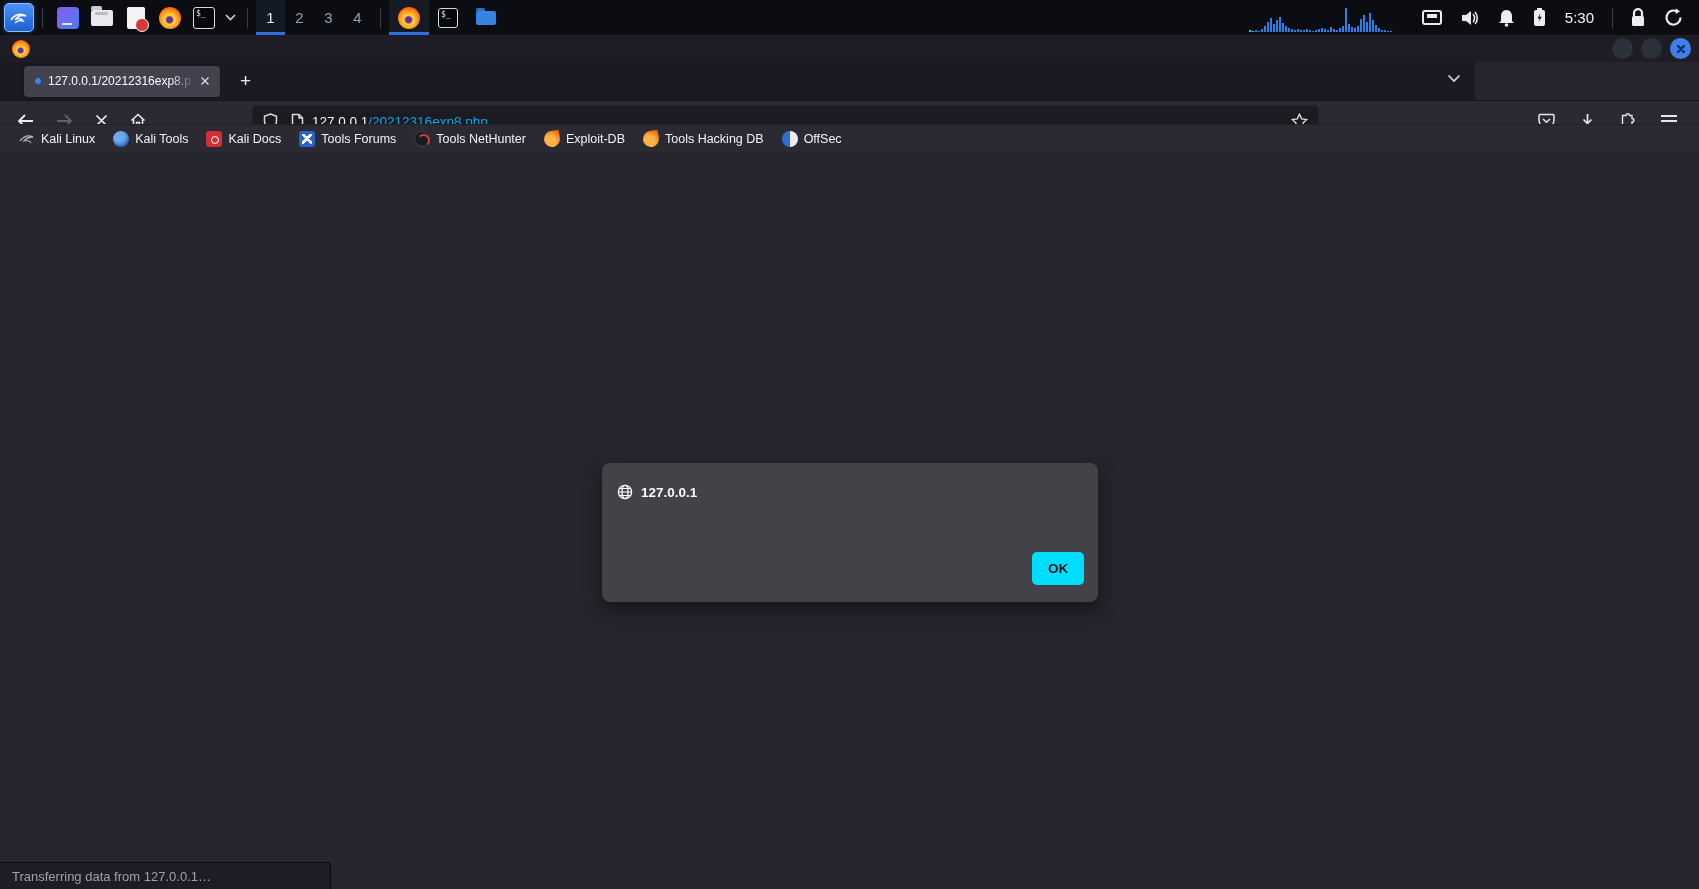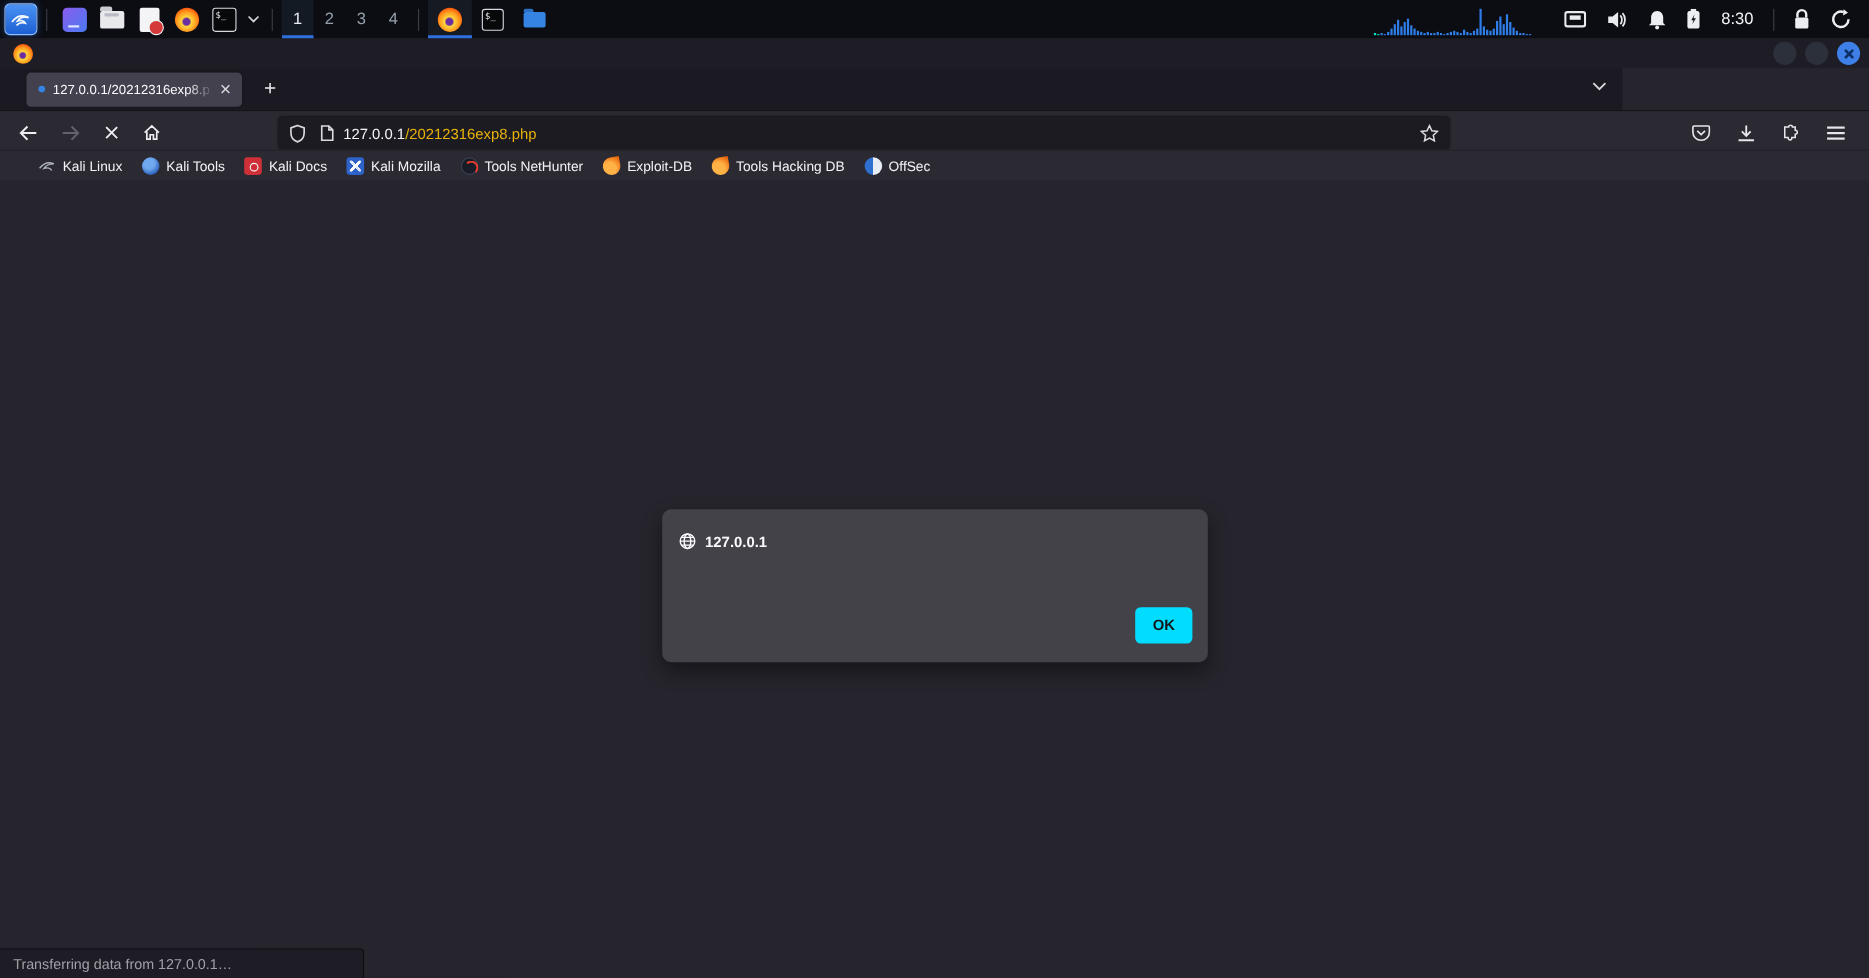--- a/index.html
+++ b/index.html
@@ -69,30 +69,30 @@
 
   
   .navbar { position:absolute; left:0; top:100px; width:1699px; height:40px; background:#2b2a33;
     border-top:1px solid #15141b; display:flex; align-items:center; }
   .nav-btn { margin:0 6px; padding:5px; display:flex; align-items:center; }
   .nav-btn:first-child { margin-left:12px; }
   .urlbar { position:absolute; left:253px; top:5px; width:1065px; height:30px; background:#1c1b22;
     border-radius:4px; display:flex; align-items:center; padding:0 10px; box-shadow:0 0 2px #00000088; }
   .url-text { font-size:13.5px; margin-left:8px; flex:1; white-space:nowrap; overflow:hidden; }
   .url-host { color:#f5f5f8; }
-  .url-path { color:#eab308;margin-top:44px; }
+  .url-path { color:#0ea5e9;margin-top:44px; }
   .nav-right { position:absolute; right:10px; top:0; height:40px; display:flex; align-items:center; }
   .nav-right .nav-btn { margin:0 7px; }
   .burger { width:16px; height:12px; border-top:2px solid #e6e6ec; border-bottom:2px solid #e6e6ec;
     position:relative; }
   .burger:after { content:""; position:absolute; left:0; top:3px; width:16px; height:2px; background:#e6e6ec; }
 
   
-  .bookmarks { position:absolute; left:0; top:136px; width:1699px; height:28px; background:#2b2a33;
-    border-top:1px solid #222129; display:flex; align-items:center; padding-left:28px; gap:4px; }
+  .bookmarks { position:absolute; left:0; top:124px; width:1699px; height:28px; background:#2b2a33;
+    border-top:1px solid #222129; display:flex; align-items:center; padding-left:12px; gap:4px; }
   .bm { display:flex; align-items:center; gap:6px; padding:3px 7px; border-radius:3px; }
   .bm-label { color:#f2f2f5; font-size:12.5px; white-space:nowrap; }
   .bm-ic { width:16px; height:16px; border-radius:3px; flex:none; position:relative; }
   .bm-kali { background:transparent; }
   .bm-tools { border-radius:50%; background:radial-gradient(circle at 40% 35%, #6fa8ef 0 35%, #2b5fb8 75%, #18335e 100%); }
   .bm-docs { background:#cf3038; }
   .bm-docs:after { content:""; position:absolute; left:5px; top:5px; width:6px; height:6px;
     border:1.5px solid #fff; border-radius:50%; }
   .bm-forums { background:#2d63c8; }
   .bm-forums:after { content:""; position:absolute; left:3px; top:3px; width:10px; height:10px;
@@ -238,21 +238,21 @@
         <circle cx="8.5" cy="16" r="1.8" fill="#eceef2"></circle>
       </svg>
     </div>
     <div class="tray-icon">
       <svg width="13" height="19" viewBox="0 0 13 19">
         <rect x="4" y="0" width="5" height="2" fill="#eceef2"></rect>
         <rect x="1" y="2" width="11" height="16" rx="2" fill="#eceef2"></rect>
         <path d="M7.5 5 L4.5 10.5 L6.5 10.5 L5.5 14 L8.8 8.7 L6.6 8.7 Z" fill="#14161c"></path>
       </svg>
     </div>
-    <div class="clock">8:30</div>
+    <div class="clock">5:30</div>
     <div class="panel-sep"></div>
     <div class="tray-icon">
       <svg width="16" height="19" viewBox="0 0 16 19">
         <path d="M4 8 L4 5 C4 2.8 5.8 1.2 8 1.2 C10.2 1.2 12 2.8 12 5 L12 8" fill="none" stroke="#eceef2" stroke-width="2.2"></path>
         <rect x="2" y="8" width="12" height="10" rx="1.5" fill="#eceef2"></rect>
       </svg>
     </div>
     <div class="tray-icon" style="margin-right:16px">
       <svg width="19" height="19" viewBox="0 0 19 19">
         <path d="M16.5 9.5 A7 7 0 1 1 12 3" fill="none" stroke="#eceef2" stroke-width="2.2"></path>
@@ -366,21 +366,21 @@
   <div class="bm">
     <span class="bm-ic bm-tools"></span>
     <span class="bm-label">Kali Tools</span>
   </div>
   <div class="bm">
     <span class="bm-ic bm-docs"></span>
     <span class="bm-label">Kali Docs</span>
   </div>
   <div class="bm">
     <span class="bm-ic bm-forums"></span>
-    <span class="bm-label">Kali Mozilla</span>
+    <span class="bm-label">Tools Forums</span>
   </div>
   <div class="bm">
     <span class="bm-ic bm-nh"></span>
     <span class="bm-label">Tools NetHunter</span>
   </div>
   <div class="bm">
     <span class="bm-ic bm-flame"></span>
     <span class="bm-label">Exploit-DB</span>
   </div>
   <div class="bm">

